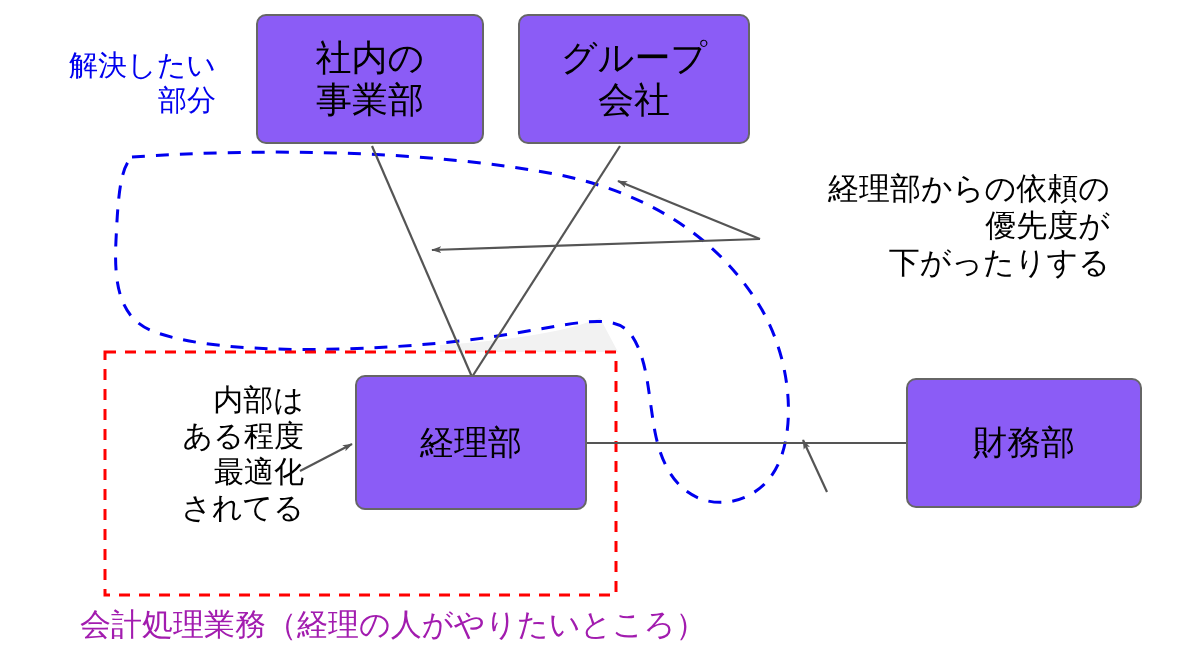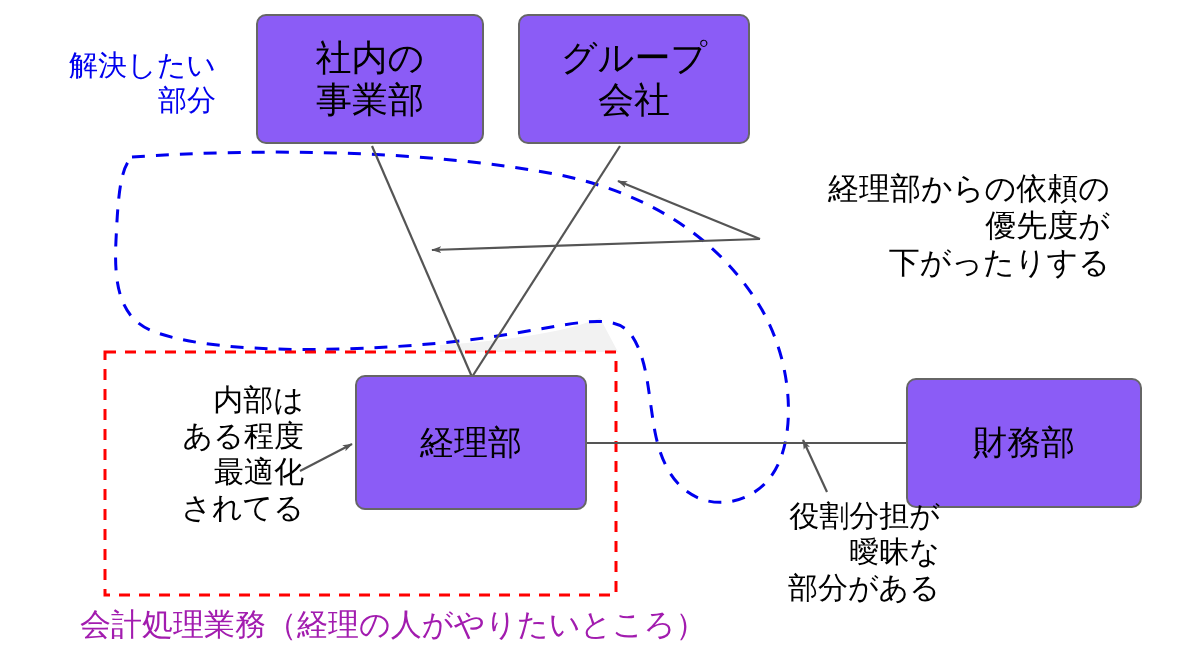--- a/index.html
+++ b/index.html
@@ -116,19 +116,16 @@
 
   <div class="anno" id="anno-naibu">内部は
 ある程度
 最適化
 されてる</div>
 
   <div class="anno" id="anno-keiri-irai">経理部からの依頼の
 優先度が
 下がったりする</div>
 
-  <div class="anno" id="anno-yakuwari">役割分担が
-曖昧な
-部分がある</div>
 
   <div class="anno red" id="anno-kaikei">会計処理業務（経理の人がやりたいところ）</div>
 
 </div>
 
 </body></html>

